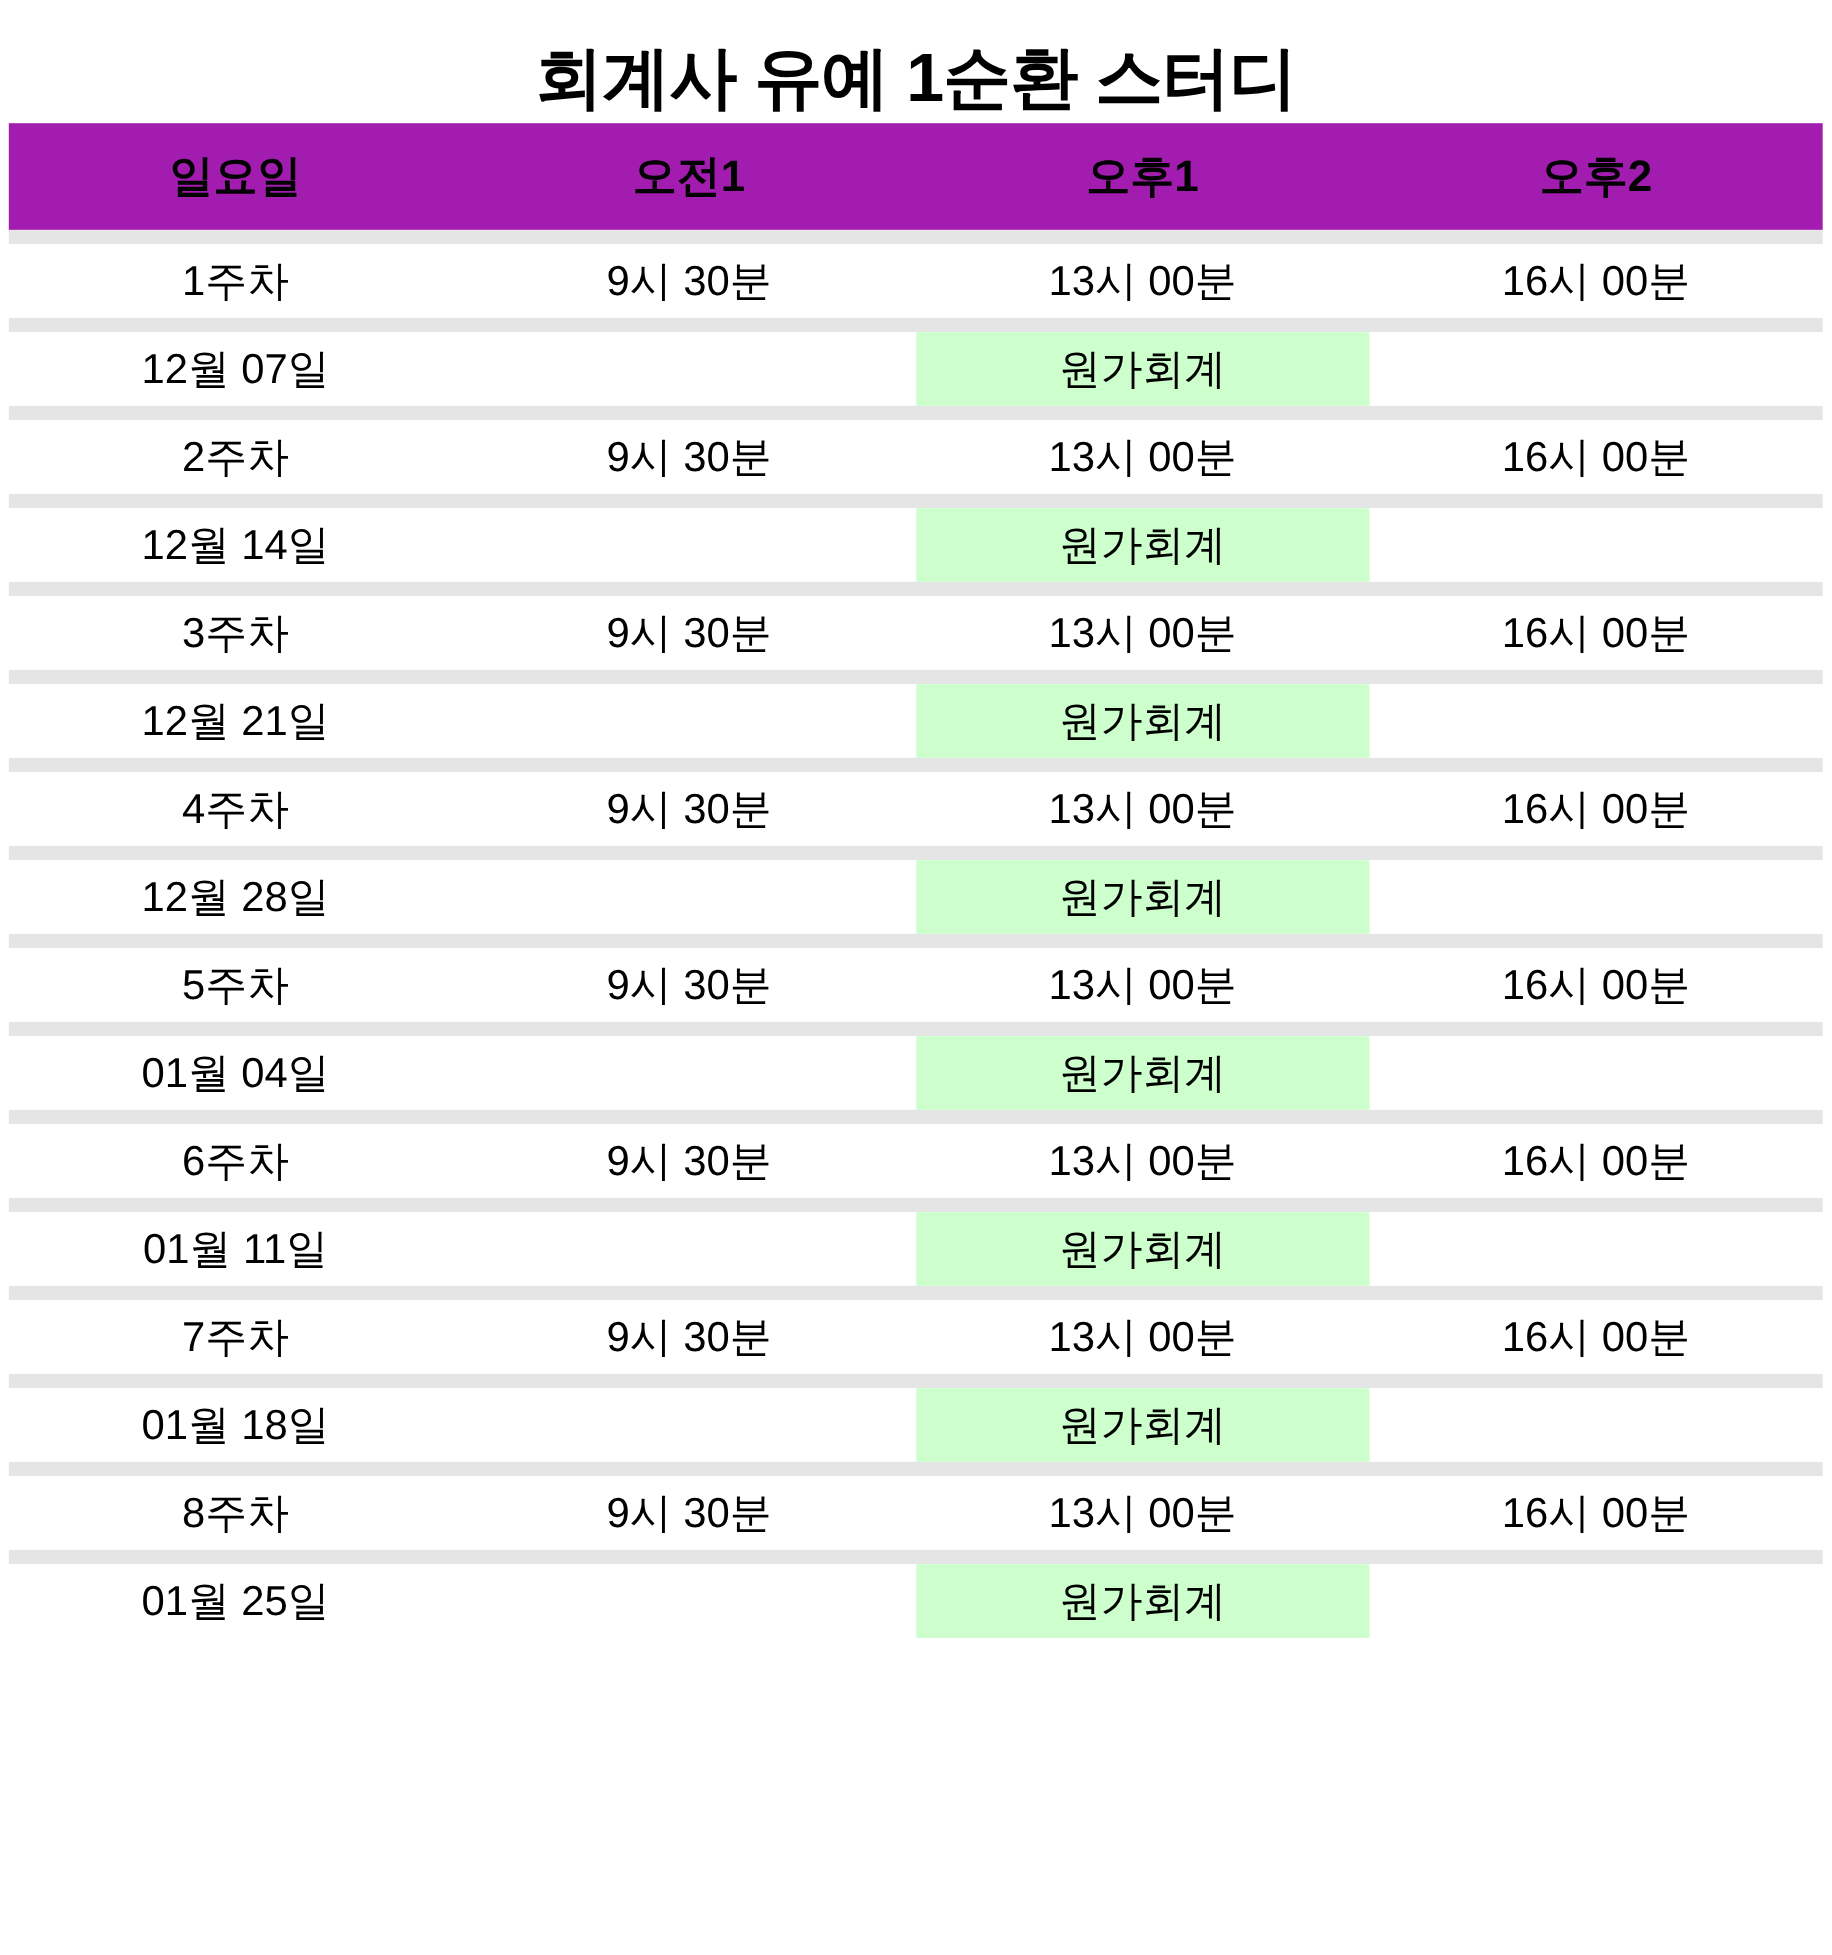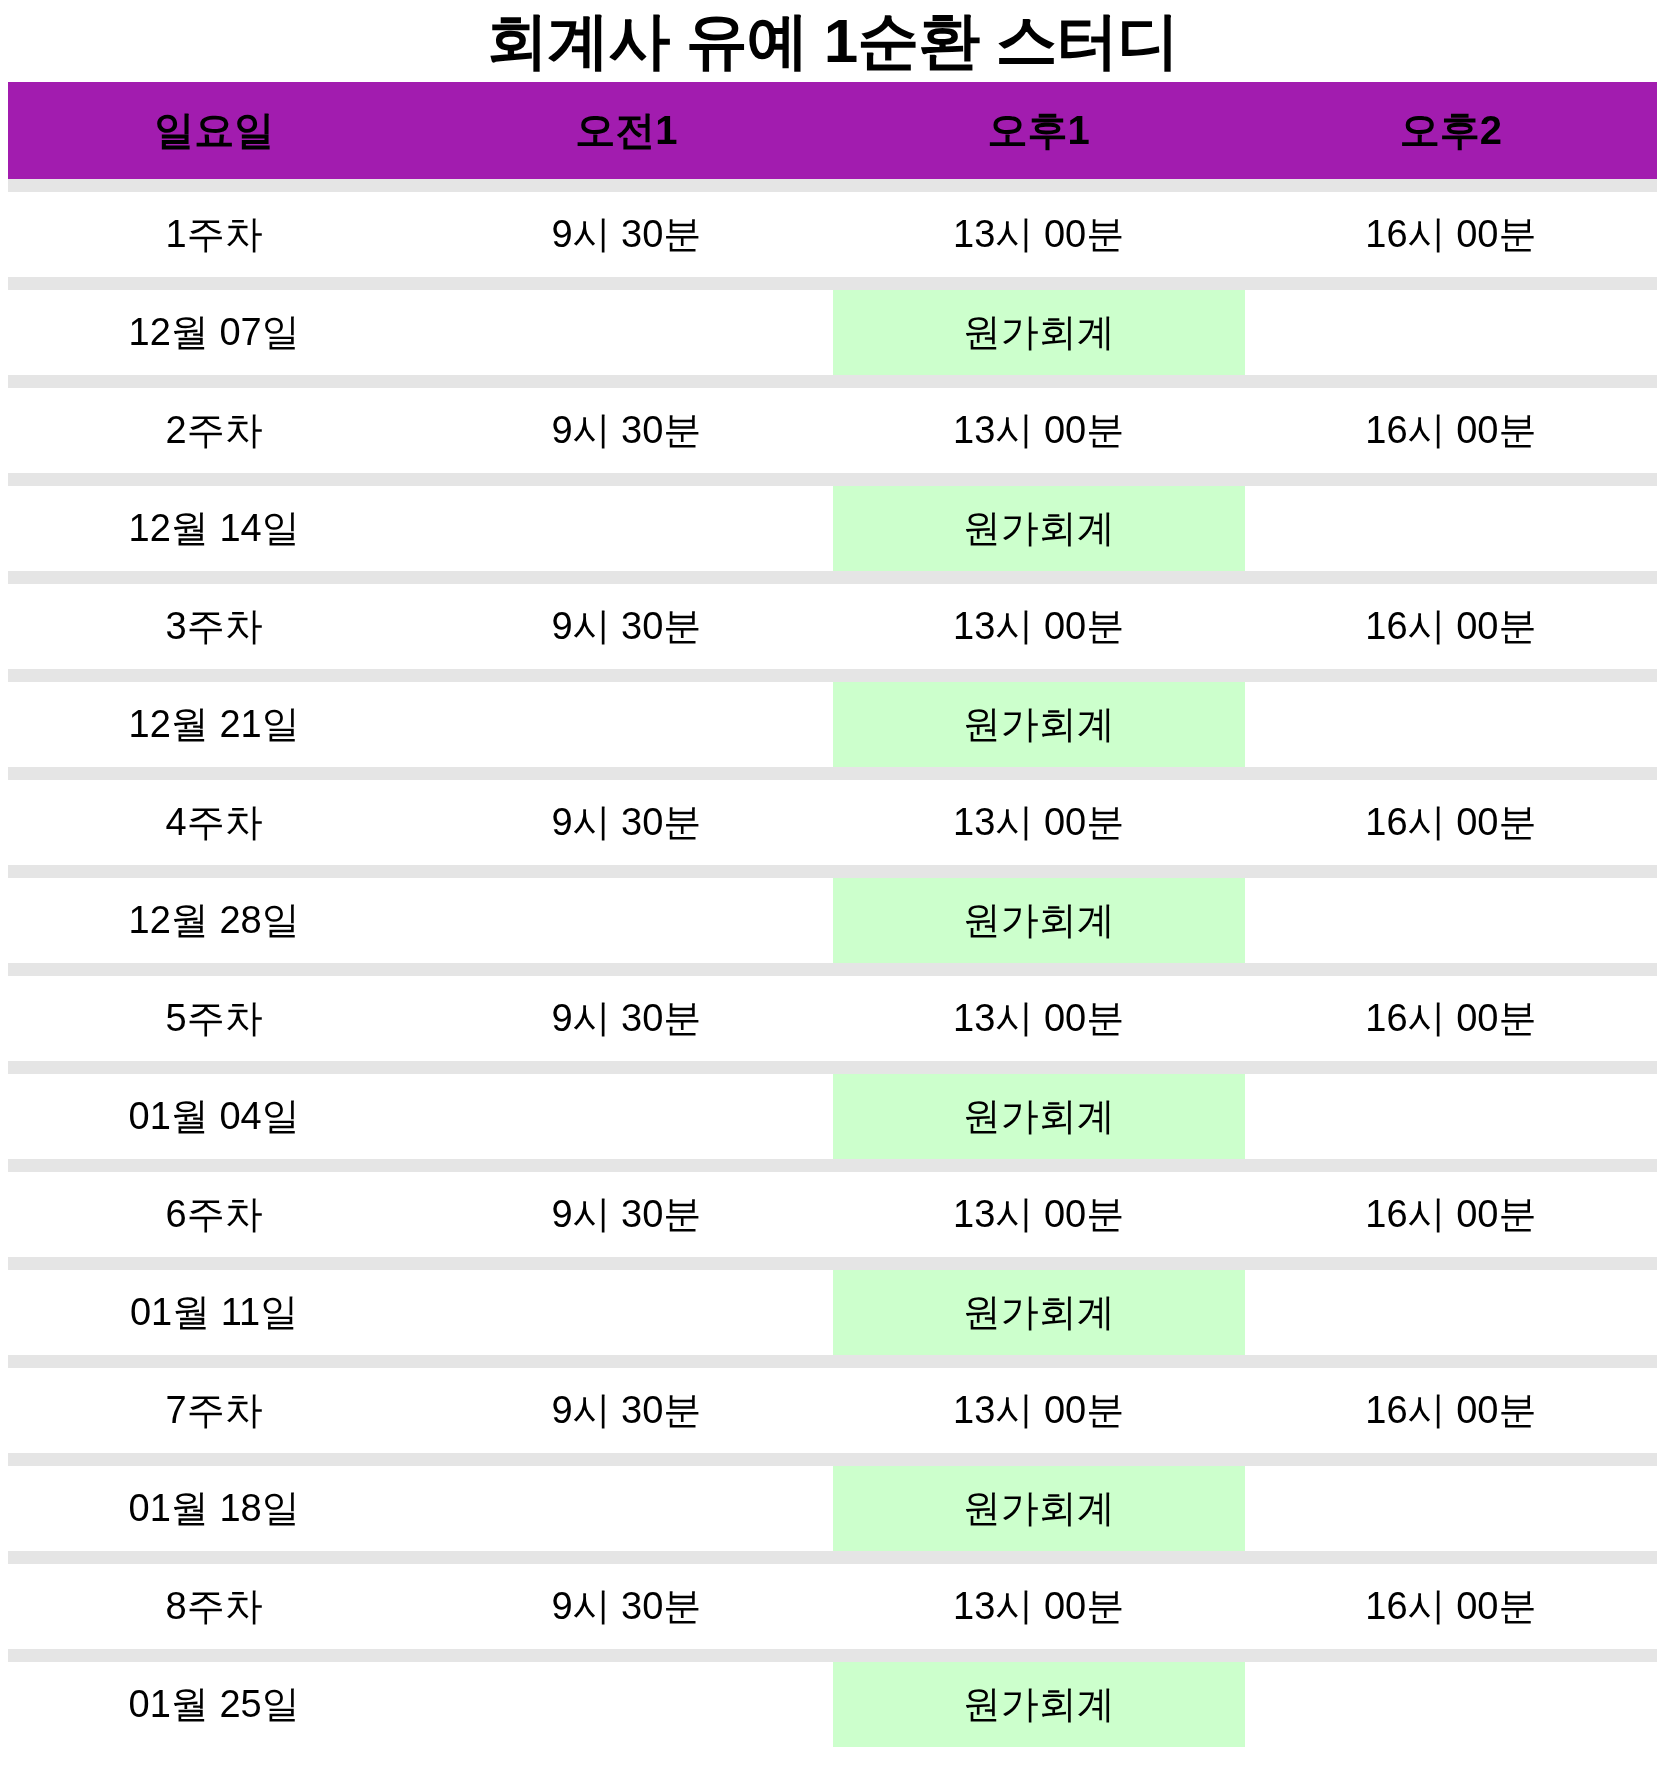--- a/index.html
+++ b/index.html
@@ -15,39 +15,40 @@
     overflow: hidden;
   }
   .title {
     height: 82px;
     display: flex;
     align-items: center;
     justify-content: center;
     font-size: 62px;
     font-weight: bold;
     letter-spacing: -1px;
+    margin-top: 30px;
   }
   .schedule {
     margin: 0 8px;
   }
   .grid-row {
     display: grid;
     grid-template-columns: repeat(4, 1fr);
   }
   .header-row {
     background: #BDD7EE;
     height: 97px;
   }
   .header-row .cell {
     font-weight: bold;
     font-size: 40px;
   }
   .body-row {
     background: #ffffff;
-    height: 85px;
+    height: 67px;
   }
   .cell {
     display: flex;
     align-items: center;
     justify-content: center;
     font-size: 38px;
     white-space: nowrap;
     overflow: hidden;
   }
   .subject-cell {

